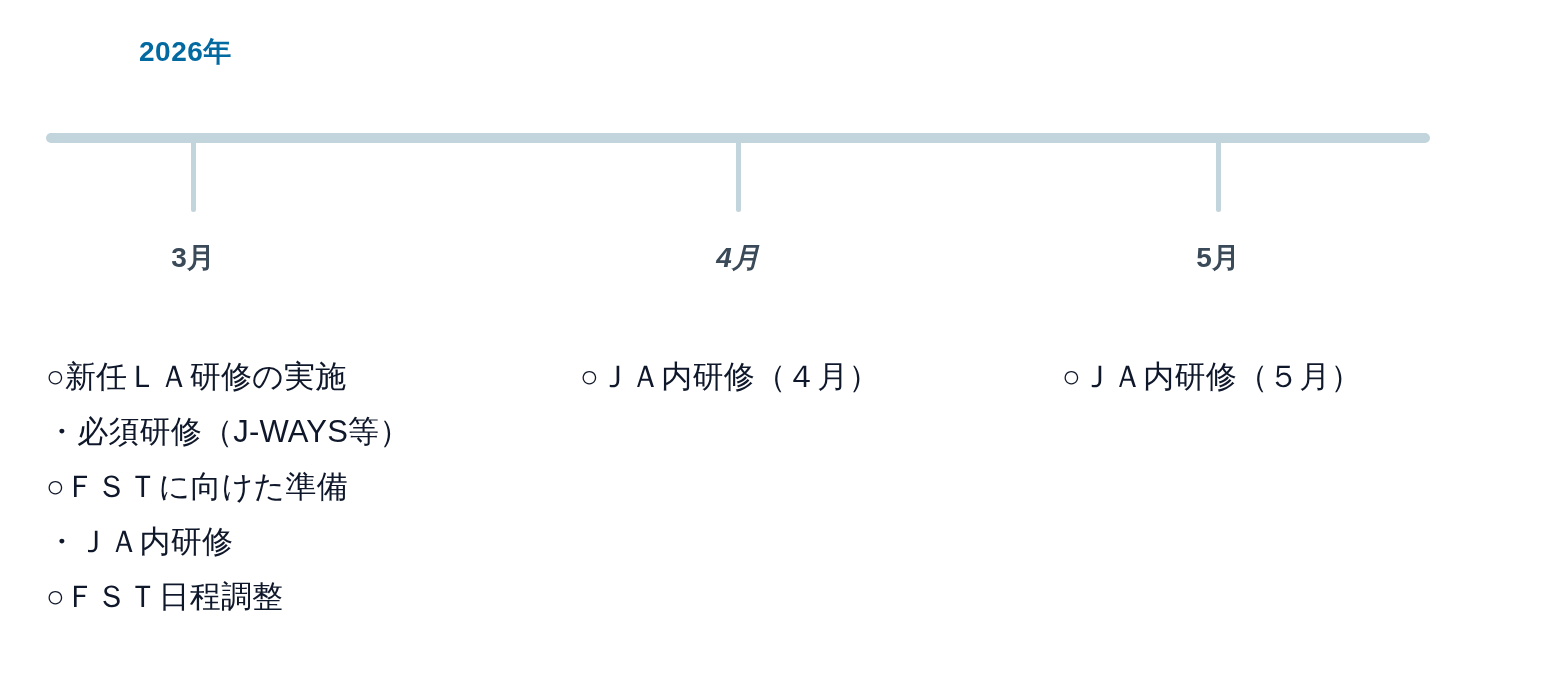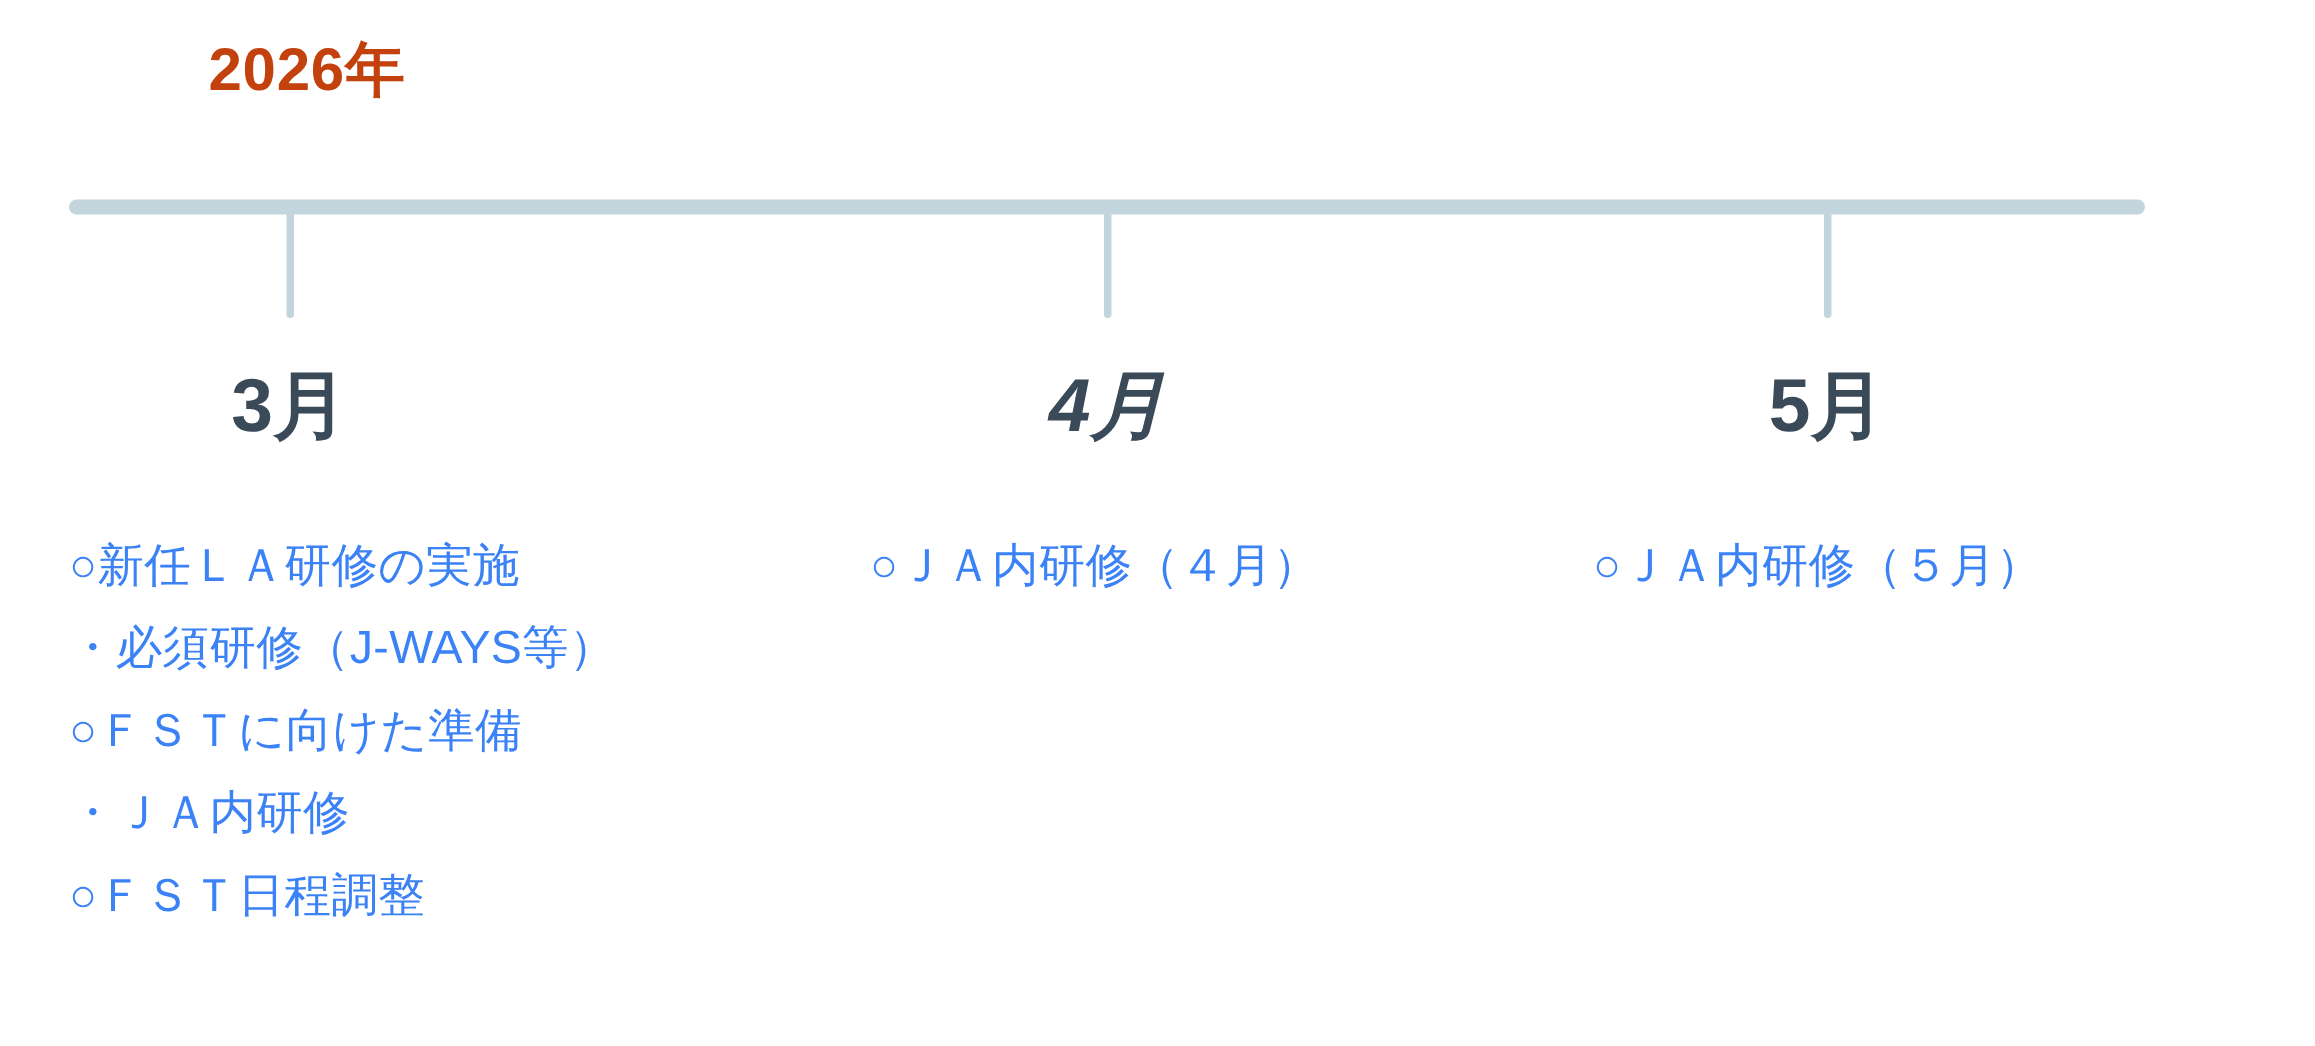--- a/index.html
+++ b/index.html
@@ -13,24 +13,24 @@
     position: relative;
     overflow: hidden;
     font-family: "Liberation Sans", "DejaVu Sans", sans-serif;
     -webkit-font-smoothing: antialiased;
   }
 
   
   .year-title {
     position: absolute;
     left: 139px;
-    top: 27px;
-    font-size: 40px;
+    top: 38px;
+    font-size: 28px;
     font-weight: bold;
-    color: #c2410c;
+    color: #0369a1;
     letter-spacing: 0.5px;
     line-height: 1;
     white-space: nowrap;
   }
 
   
   .timeline-axis {
     position: absolute;
     left: 46px;
     top: 133px;
@@ -45,36 +45,36 @@
     width: 5px;
     height: 71px;
     background: #c2d4dc;
     border-radius: 0 0 2.5px 2.5px;
   }
 
   
   .month-label {
     position: absolute;
     top: 243px;
-    font-size: 50px;
+    font-size: 28px;
     font-weight: bold;
     color: #3b4a58;
     line-height: 1.1;
     white-space: nowrap;
     transform: translateX(-50%);
   }
 
   .items-column {
     position: absolute;
     top: 349px;
     white-space: nowrap;
   }
   .item-line {
     font-size: 31px;
-    color: #3b82f6;
+    color: #0f172a;
     line-height: 55px;
     letter-spacing: 0.2px;
     white-space: nowrap;
   }
 </style>
 </head>
 <body>
 
 <div class="year-title">2026年</div>
 

